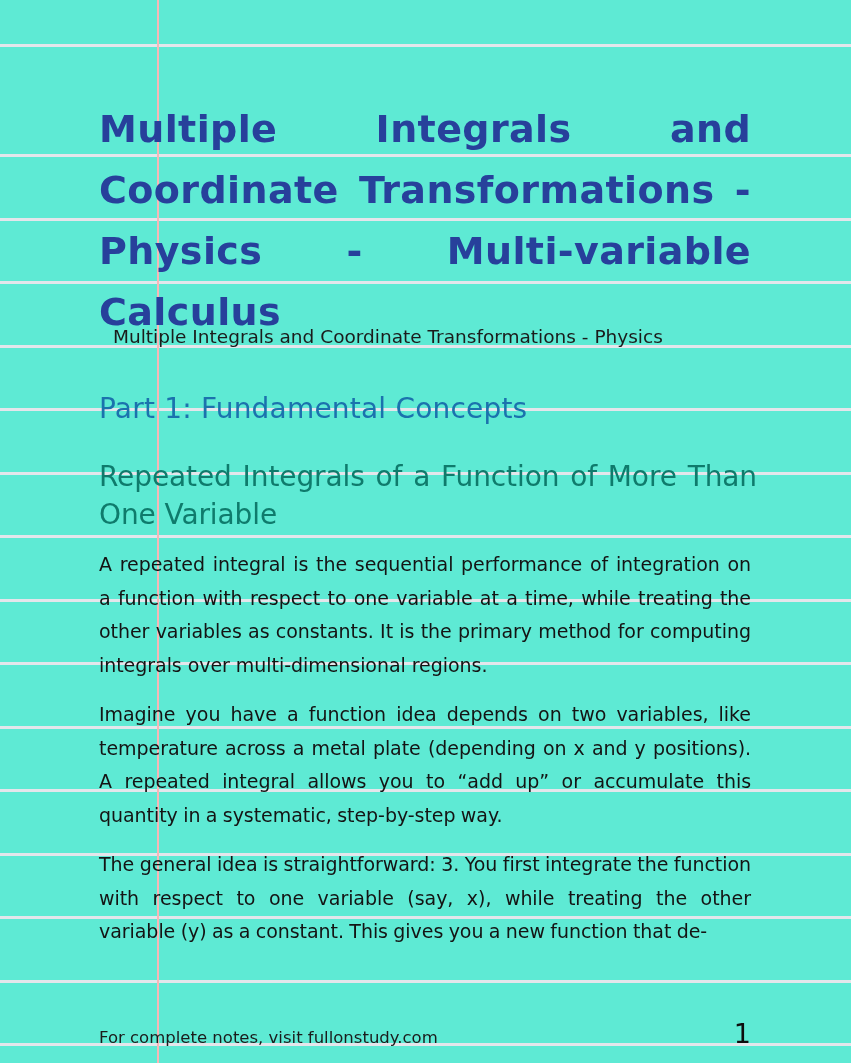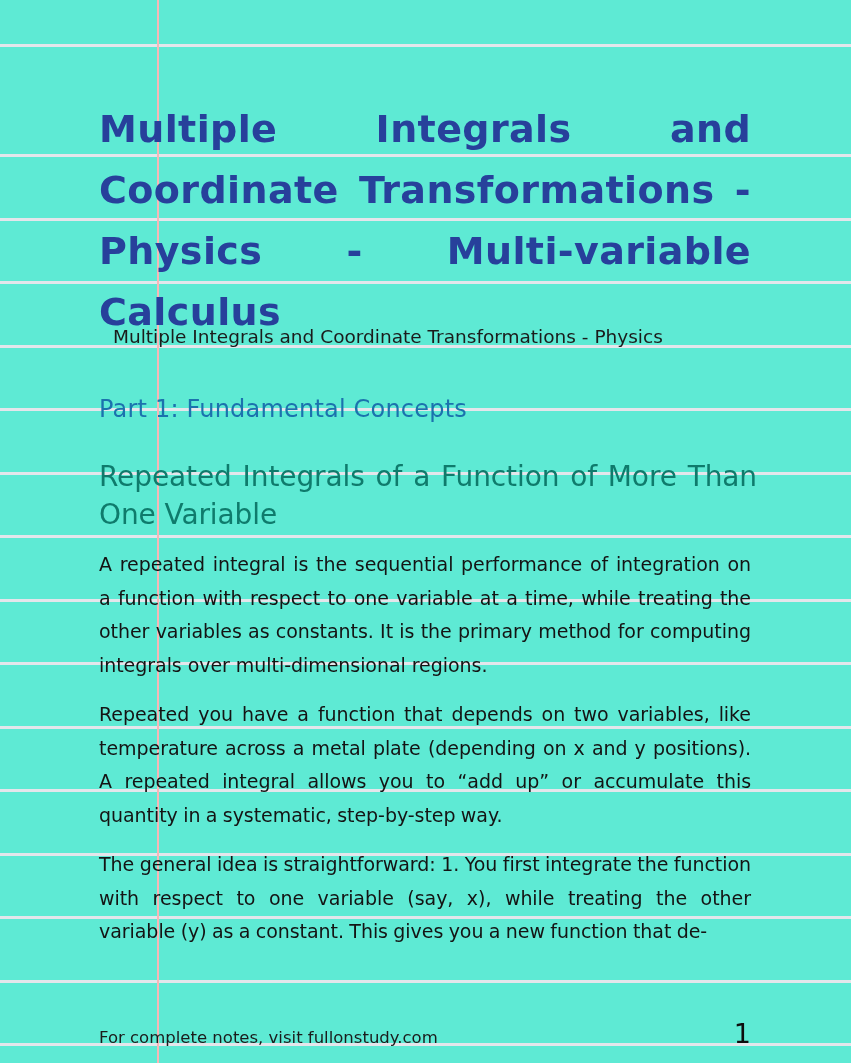--- a/index.html
+++ b/index.html
@@ -92,21 +92,21 @@
     font-weight: 400;
   }
 
   .part-heading {
     margin: 0;
     padding: 0;
     position: absolute;
     top: 392px;
     left: 0;
     width: 652px;
-    font-size: 24px;
+    font-size: 28px;
     line-height: 34px;
     font-weight: 500;
     color: #1b72ad;
     letter-spacing: 0.2px;
   }
 
   .section-heading {
     margin: 0;
     padding: 0;
     position: absolute;
@@ -191,25 +191,25 @@
 
     <h2 class="part-heading">Part 1: Fundamental Concepts</h2>
 
     <h3 class="section-heading">Repeated Integrals of a Function of More Than One Variable</h3>
 
     <div class="body-block p1">
       <p class="body-para">A repeated integral is the sequential performance of integration on a function with respect to one variable at a time, while treating the other variables as constants.  It is the primary method for computing integrals over multi-dimensional regions.</p>
     </div>
 
     <div class="body-block p2">
-      <p class="body-para tight">Repeated you have a function that depends on two variables, like temperature across a metal plate (depending on x and y positions). A repeated integral allows you to “add up” or accumulate this quantity in a systematic, step-by-step way.</p>
+      <p class="body-para tight">Imagine you have a function idea depends on two variables, like temperature across a metal plate (depending on x and y positions). A repeated integral allows you to “add up” or accumulate this quantity in a systematic, step-by-step way.</p>
     </div>
 
     <div class="body-block p3">
-      <p class="body-para tight">The general idea is straightforward: 1. You first integrate the function with respect to one variable (say, x), while treating the other variable (y) as a constant.  This gives you a new function that de-</p>
+      <p class="body-para tight">The general idea is straightforward: 3. You first integrate the function with respect to one variable (say, x), while treating the other variable (y) as a constant.  This gives you a new function that de-</p>
     </div>
 
   </div>
 
   <div class="footer">
     <span class="footer-note">For complete notes, visit fullonstudy.com</span>
     <span class="page-number">1</span>
   </div>
 
 </div>

